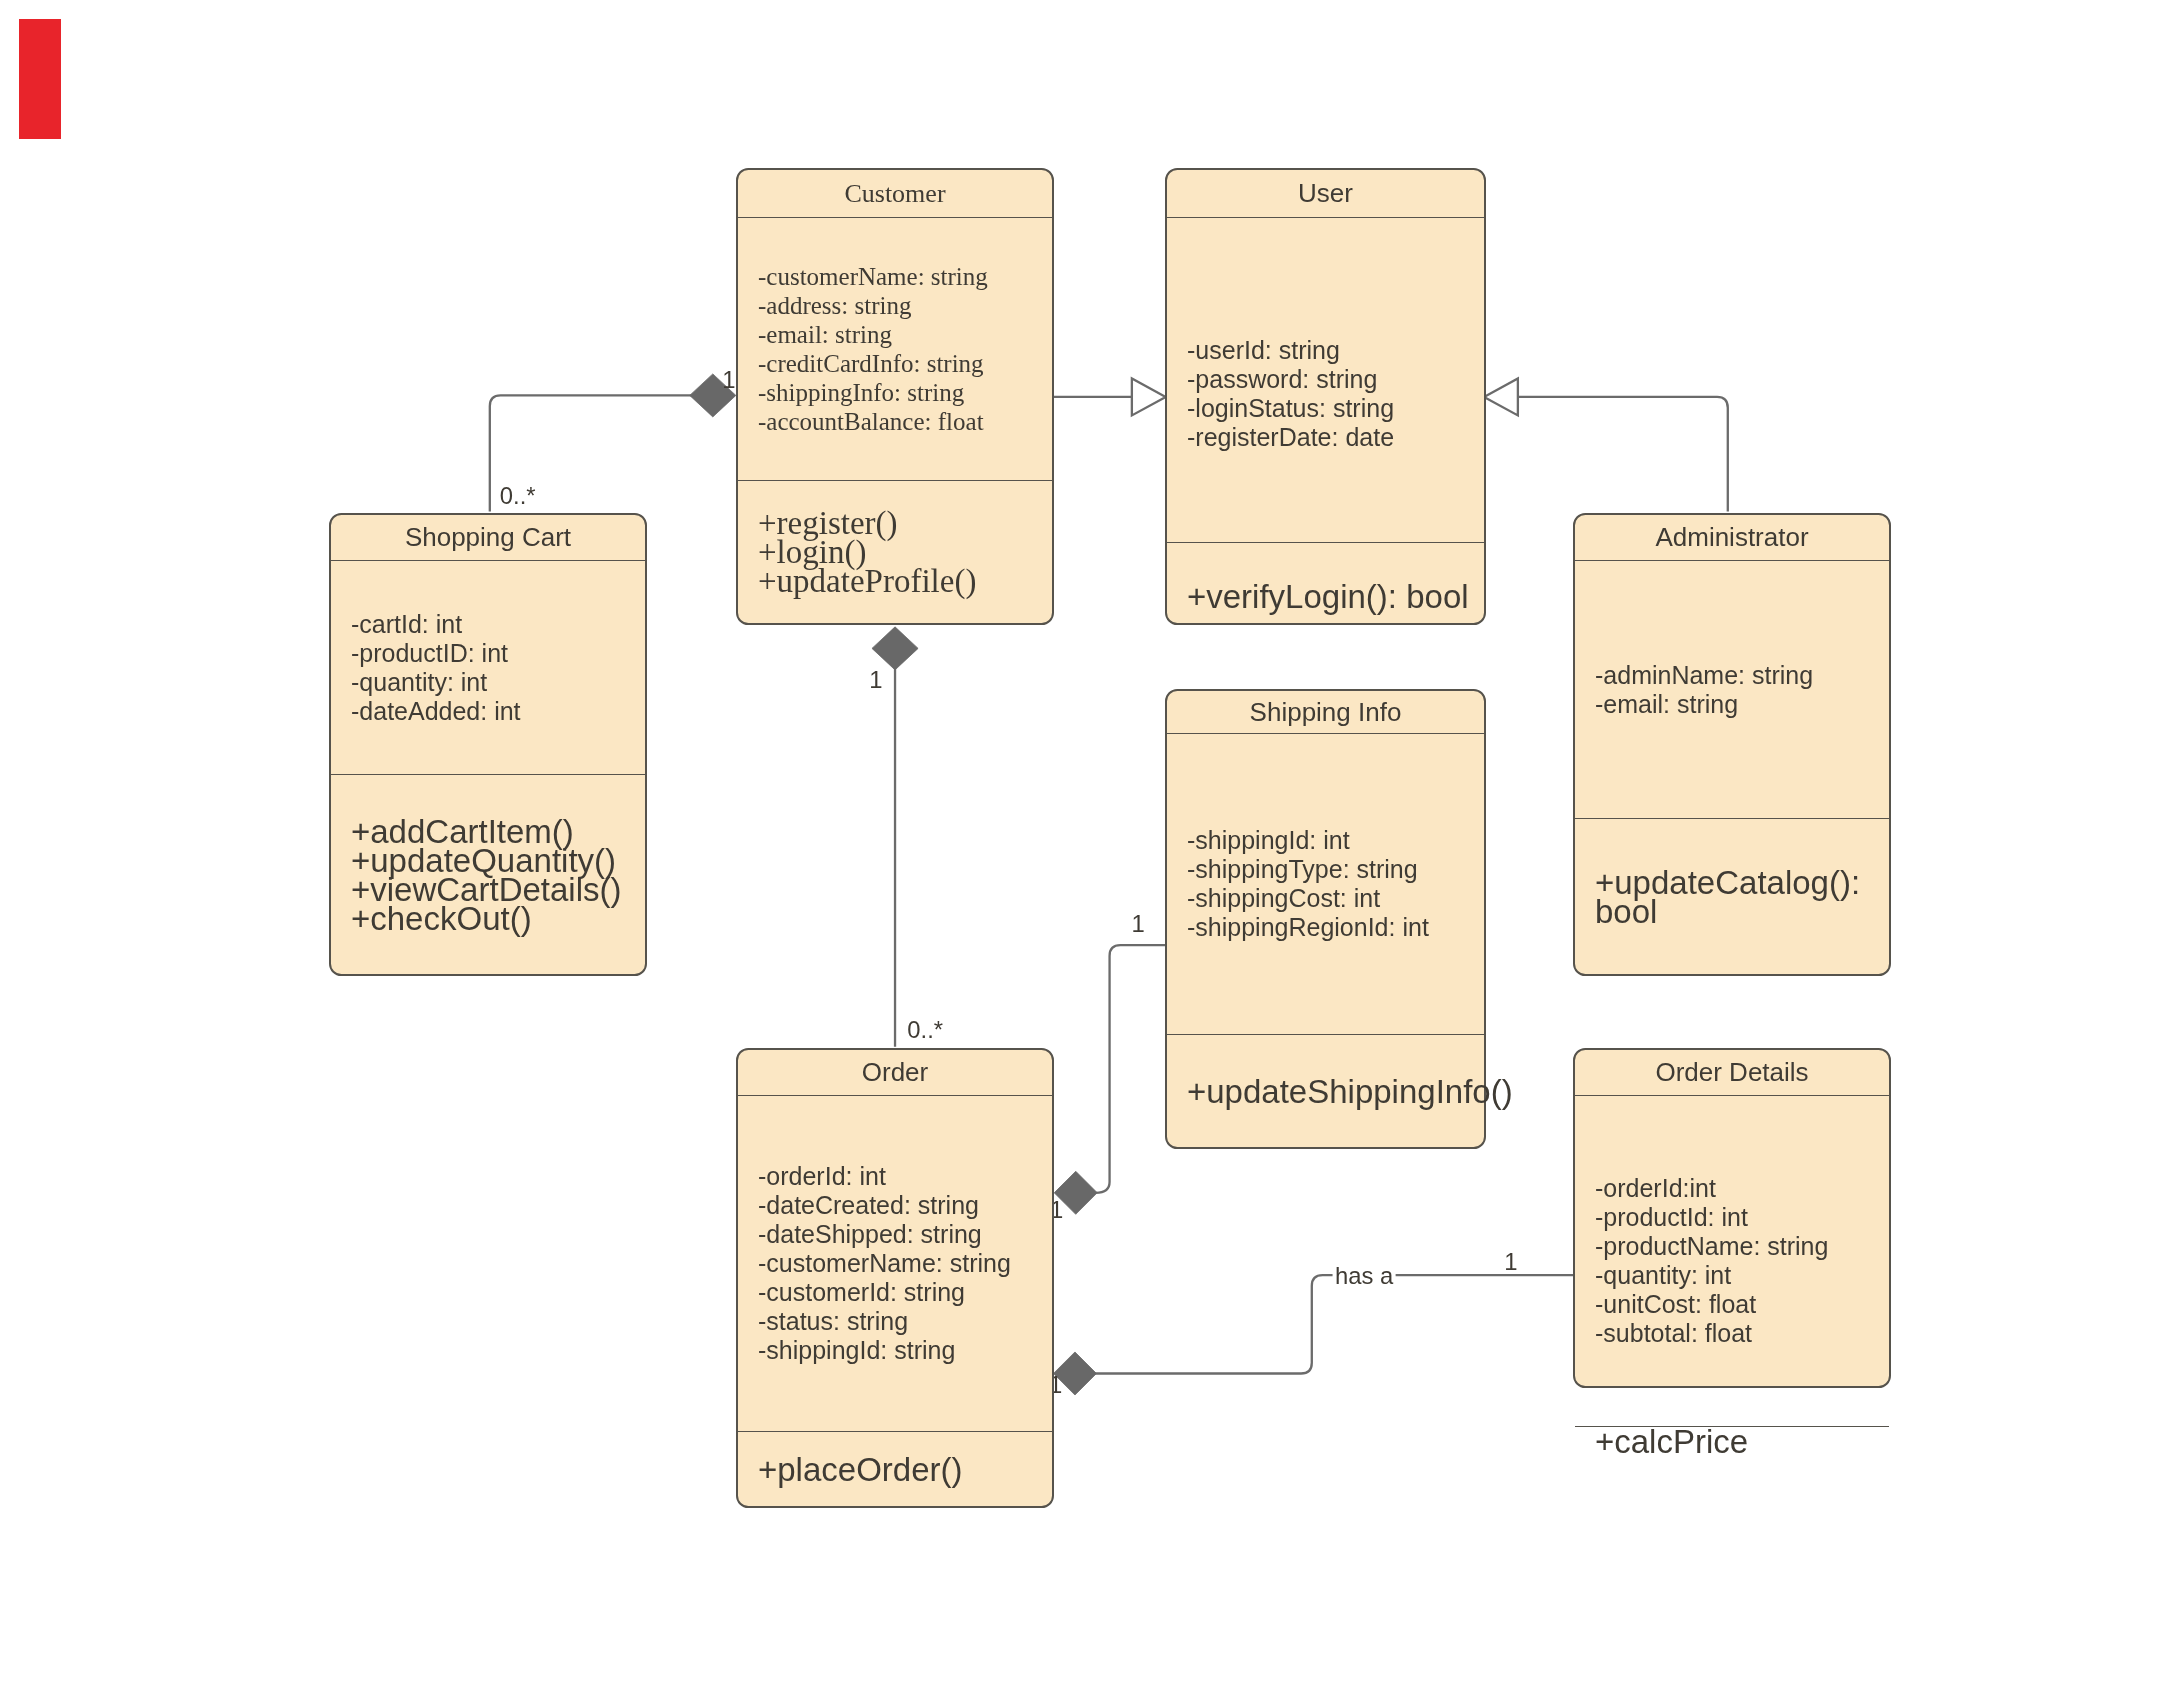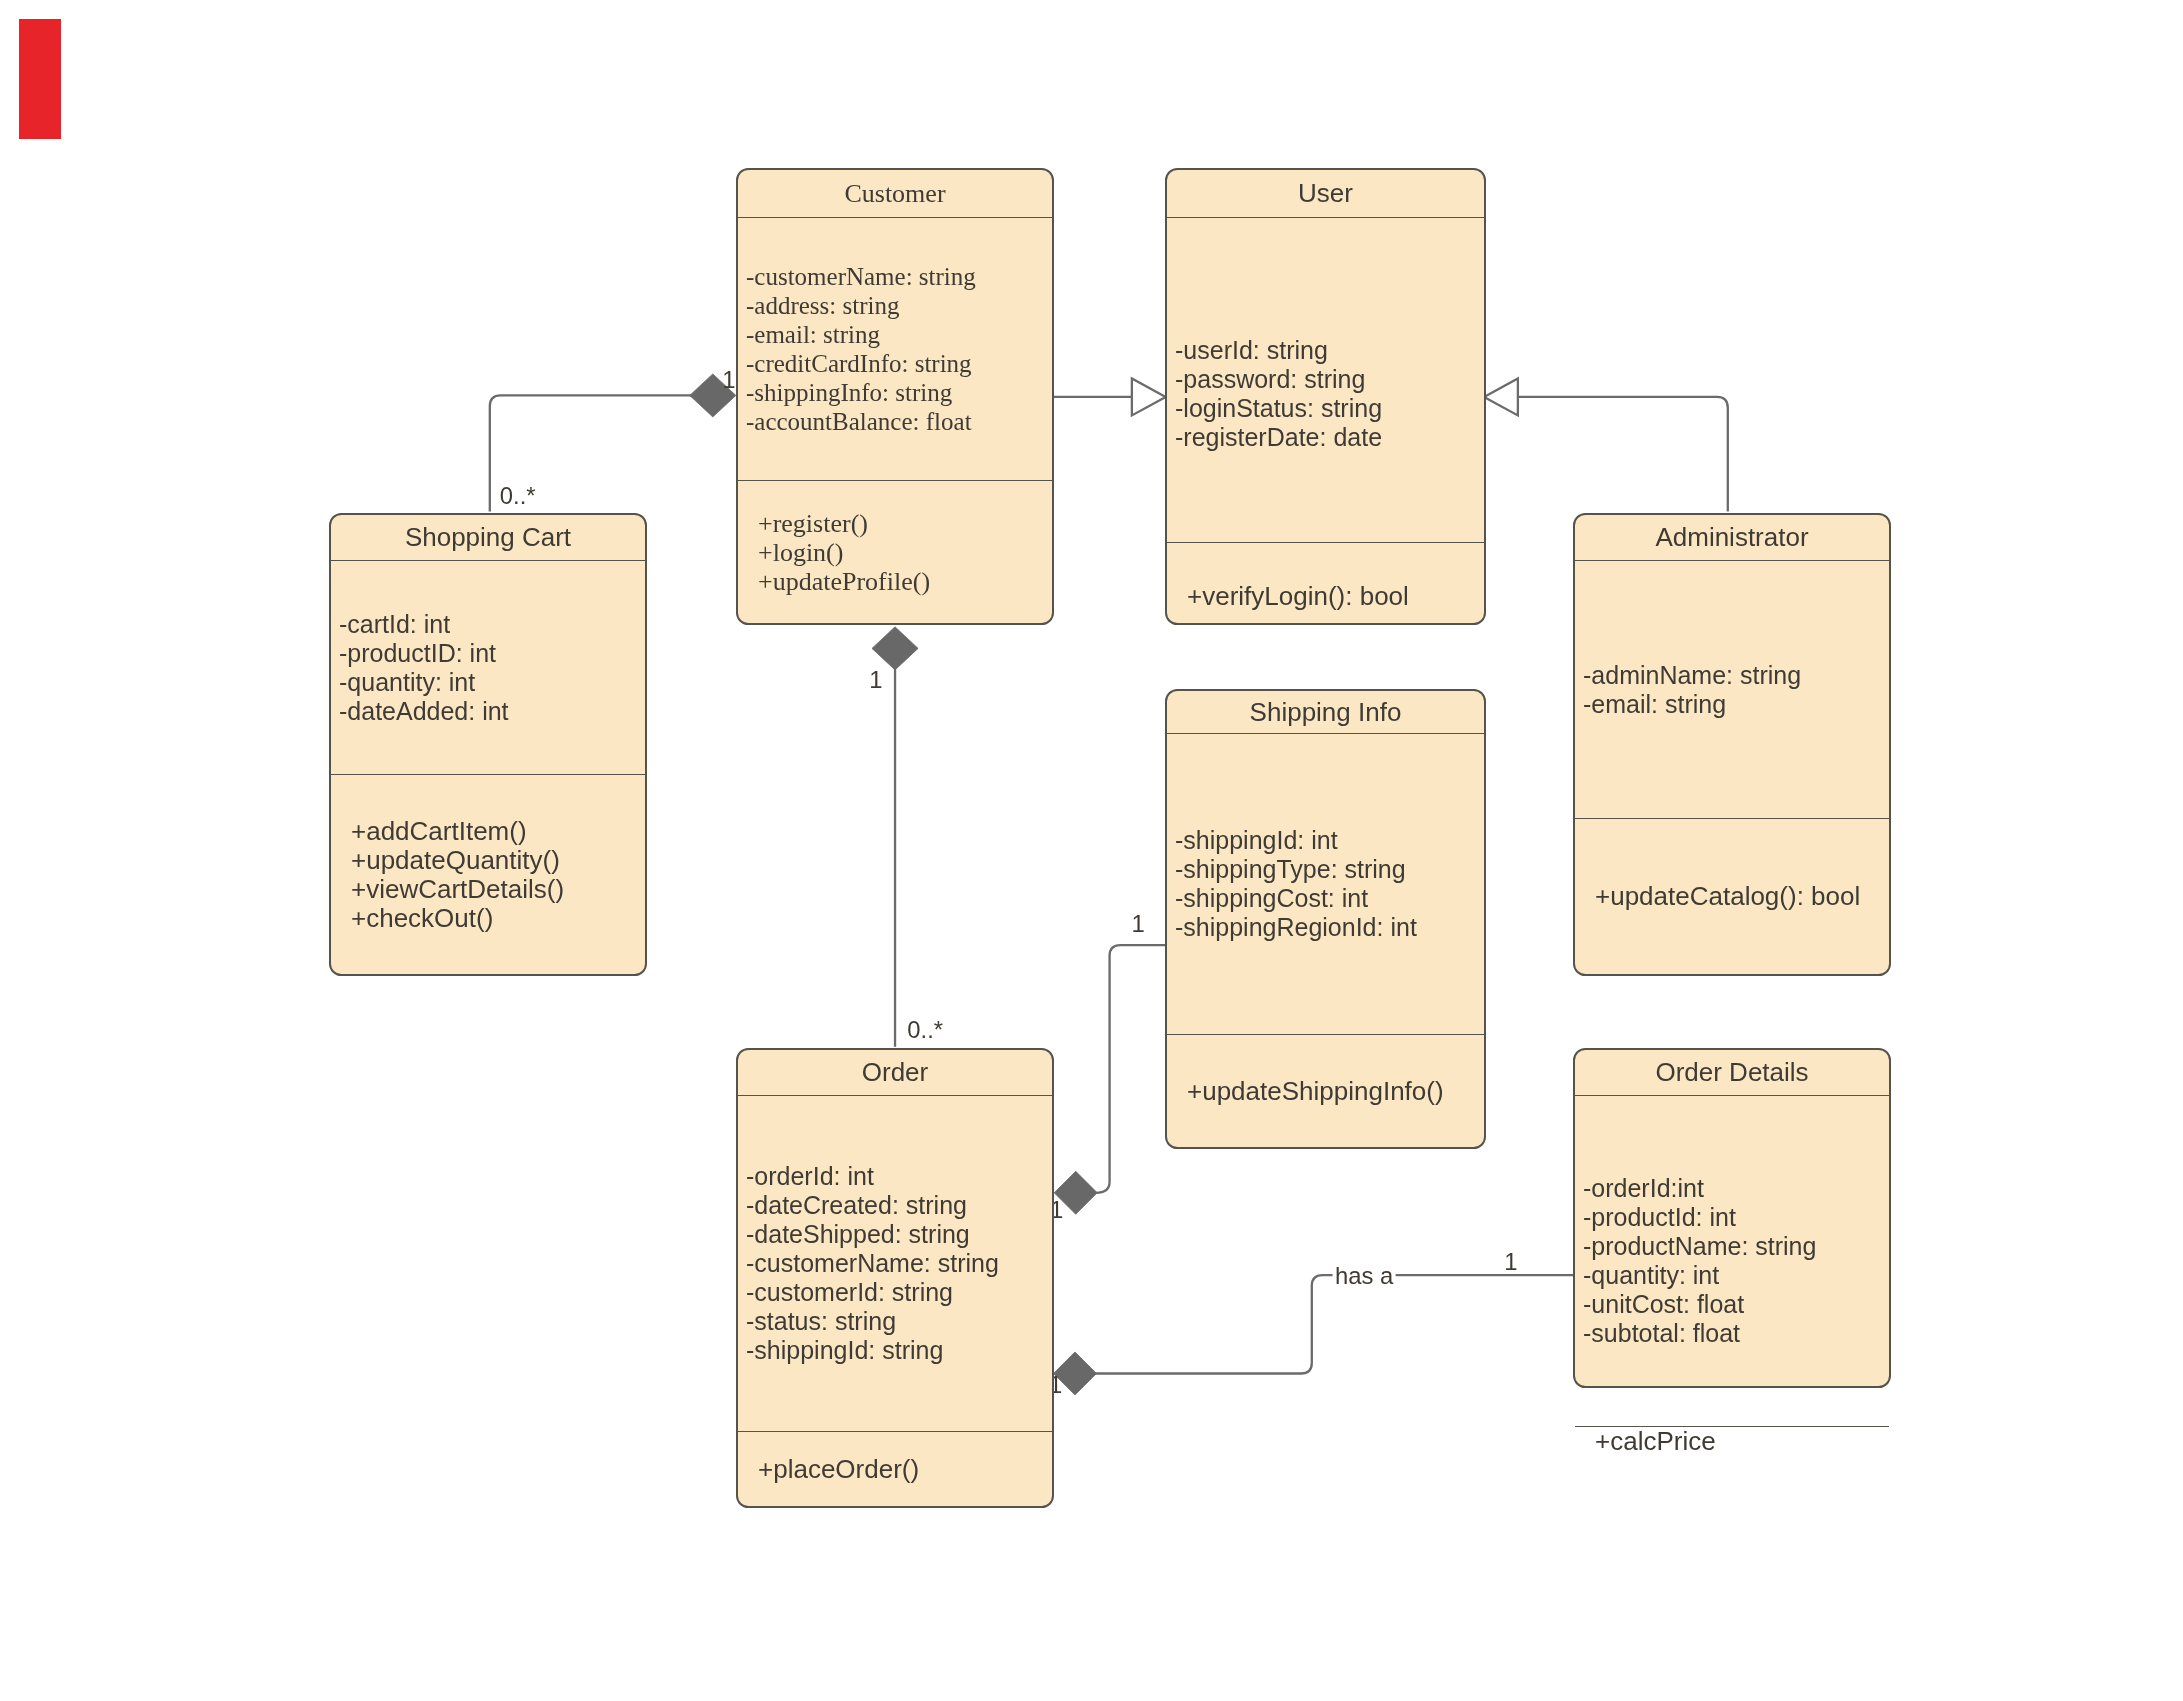--- a/index.html
+++ b/index.html
@@ -10,23 +10,23 @@
   .conn{stroke:#6b6b6b;stroke-width:3;fill:none;}
   .diamond{fill:#686868;stroke:#686868;stroke-width:1;}
   .tri{fill:#ffffff;stroke:#6b6b6b;stroke-width:3;stroke-linejoin:miter;}
   .edge-label{font-family:"Liberation Sans",sans-serif;font-size:31px;fill:#3f3b34;}
   .label-bg{fill:#ffffff;}
   .uml-class{position:absolute;box-sizing:border-box;background:#fbe7c4;border:2.3px solid #56534c;
              border-radius:12.3px;display:flex;flex-direction:column;color:#3f3b34;}
   .uml-title{box-sizing:border-box;flex:0 0 auto;display:flex;align-items:center;justify-content:center;
              font-size:26px;border-bottom:1.9px solid #56534c;}
   .uml-attrs{box-sizing:border-box;flex:0 0 auto;display:flex;flex-direction:column;justify-content:center;
-             padding-left:8px;font-size:25px;line-height:29px;border-bottom:1.9px solid #56534c;}
+             padding-left:20px;font-size:25px;line-height:29px;border-bottom:1.9px solid #56534c;}
   .uml-methods{box-sizing:border-box;flex:1 1 auto;display:flex;flex-direction:column;justify-content:center;
-             padding-left:20px;font-size:26px;line-height:29px;}
+             padding-left:20px;font-size:33px;line-height:29px;}
 </style>
 </head>
 <body>
 
 <div id="canvas">
 
   <div class="red-marker"></div>
 
   <svg class="connectors" viewBox="0 0 2839 2213">
 

